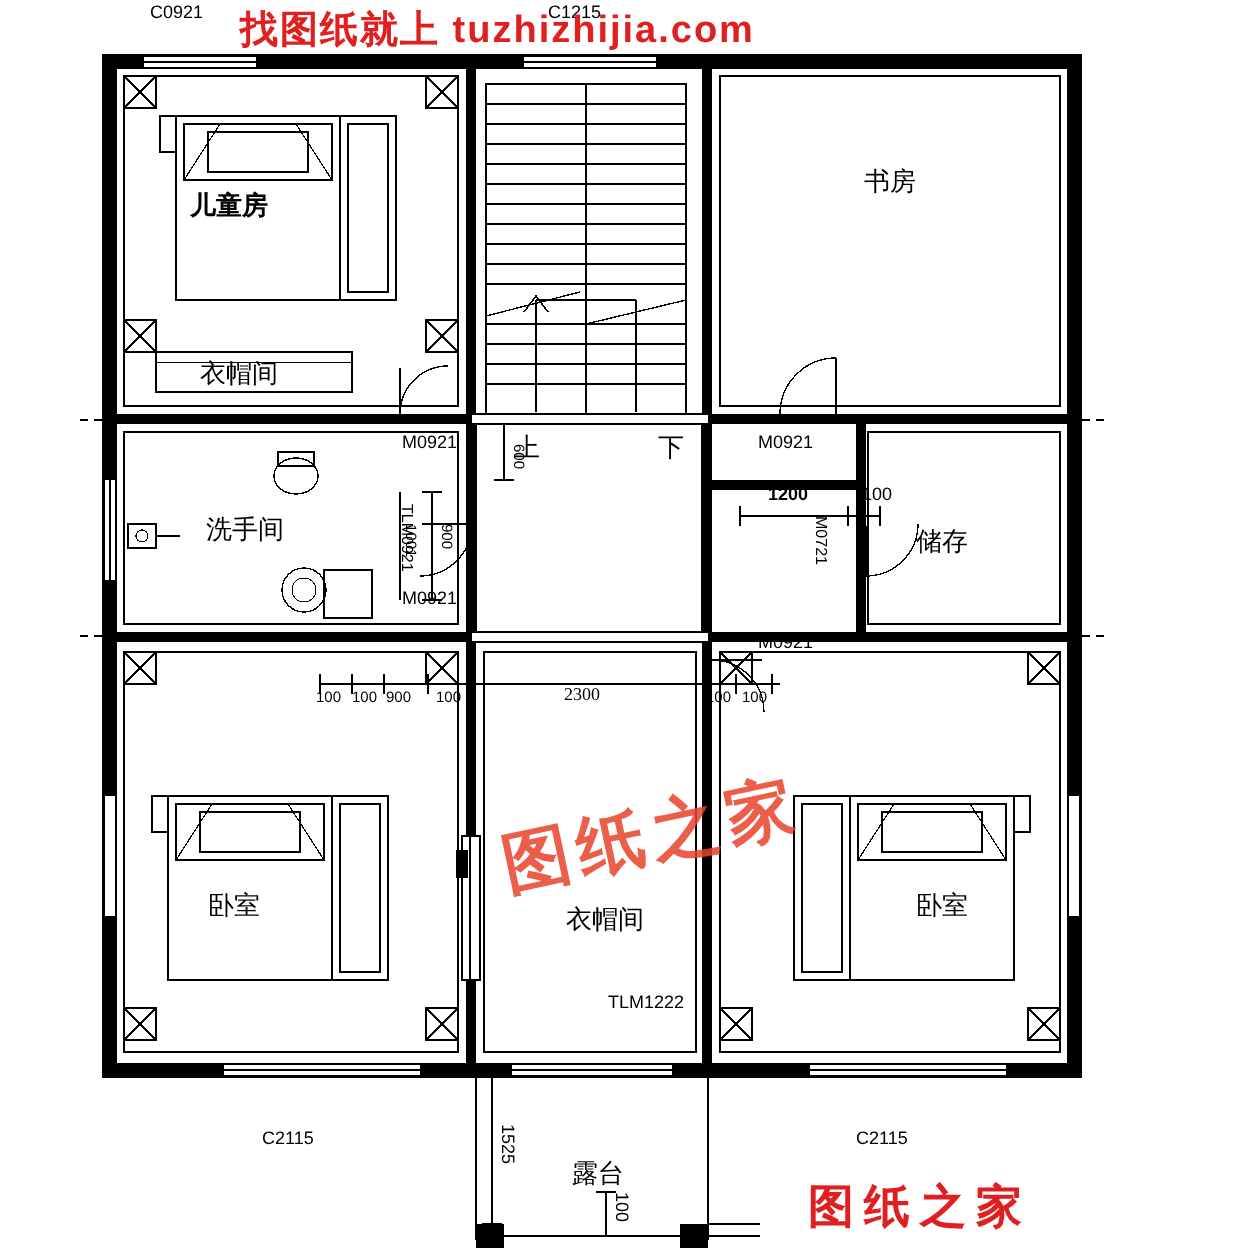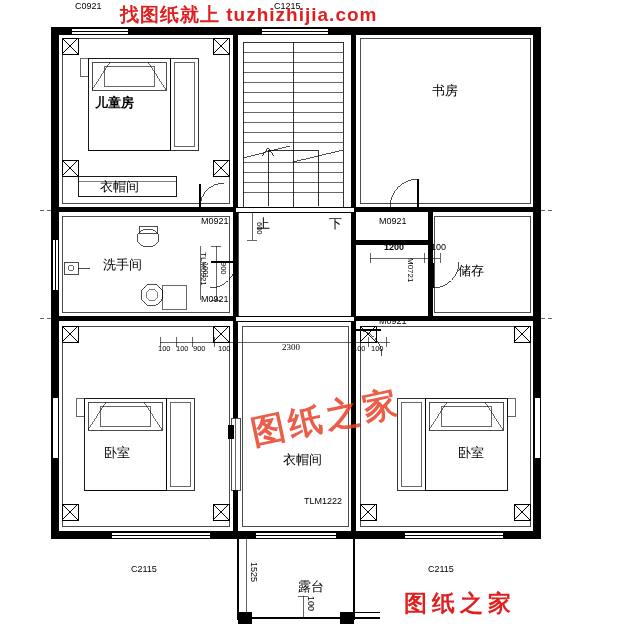--- a/index.html
+++ b/index.html
@@ -295,21 +295,21 @@
   </svg>
 
   <div class="lbl cn" style="left:95px;top:94px;font-weight:bold;">儿童房</div>
   <div class="lbl cn" style="left:432px;top:82px;">书房</div>
   <div class="lbl cn" style="left:100px;top:178px;">衣帽间</div>
   <div class="lbl cn" style="left:103px;top:256px;">洗手间</div>
   <div class="lbl cn" style="left:458px;top:262px;text-align:right;">储存</div>
   <div class="lbl cn" style="left:104px;top:444px;">卧室</div>
   <div class="lbl cn" style="left:283px;top:451px;">衣帽间</div>
   <div class="lbl cn" style="left:458px;top:444px;">卧室</div>
-  <div class="lbl cn" style="left:298px;top:578px;">露台</div>
+  <div class="lbl cn" style="left:286px;top:578px;">露台</div>
 
   <div class="lbl cn" style="left:257px;top:215px;">上</div>
   <div class="lbl cn" style="left:329px;top:215px;">下</div>
 
   <div class="lbl num" style="left:274px;top:1px;">C1215</div>
   <div class="lbl num" style="left:75px;top:1px;">C0921</div>
   <div class="lbl num" style="left:131px;top:564px;">C2115</div>
   <div class="lbl num" style="left:428px;top:564px;">C2115</div>
   <div class="lbl num" style="left:304px;top:496px;">TLM1222</div>
   <div class="lbl num vert" style="left:199px;top:252px;writing-mode:vertical-rl;text-orientation:mixed;font-size:8px;">TLM0921</div>

